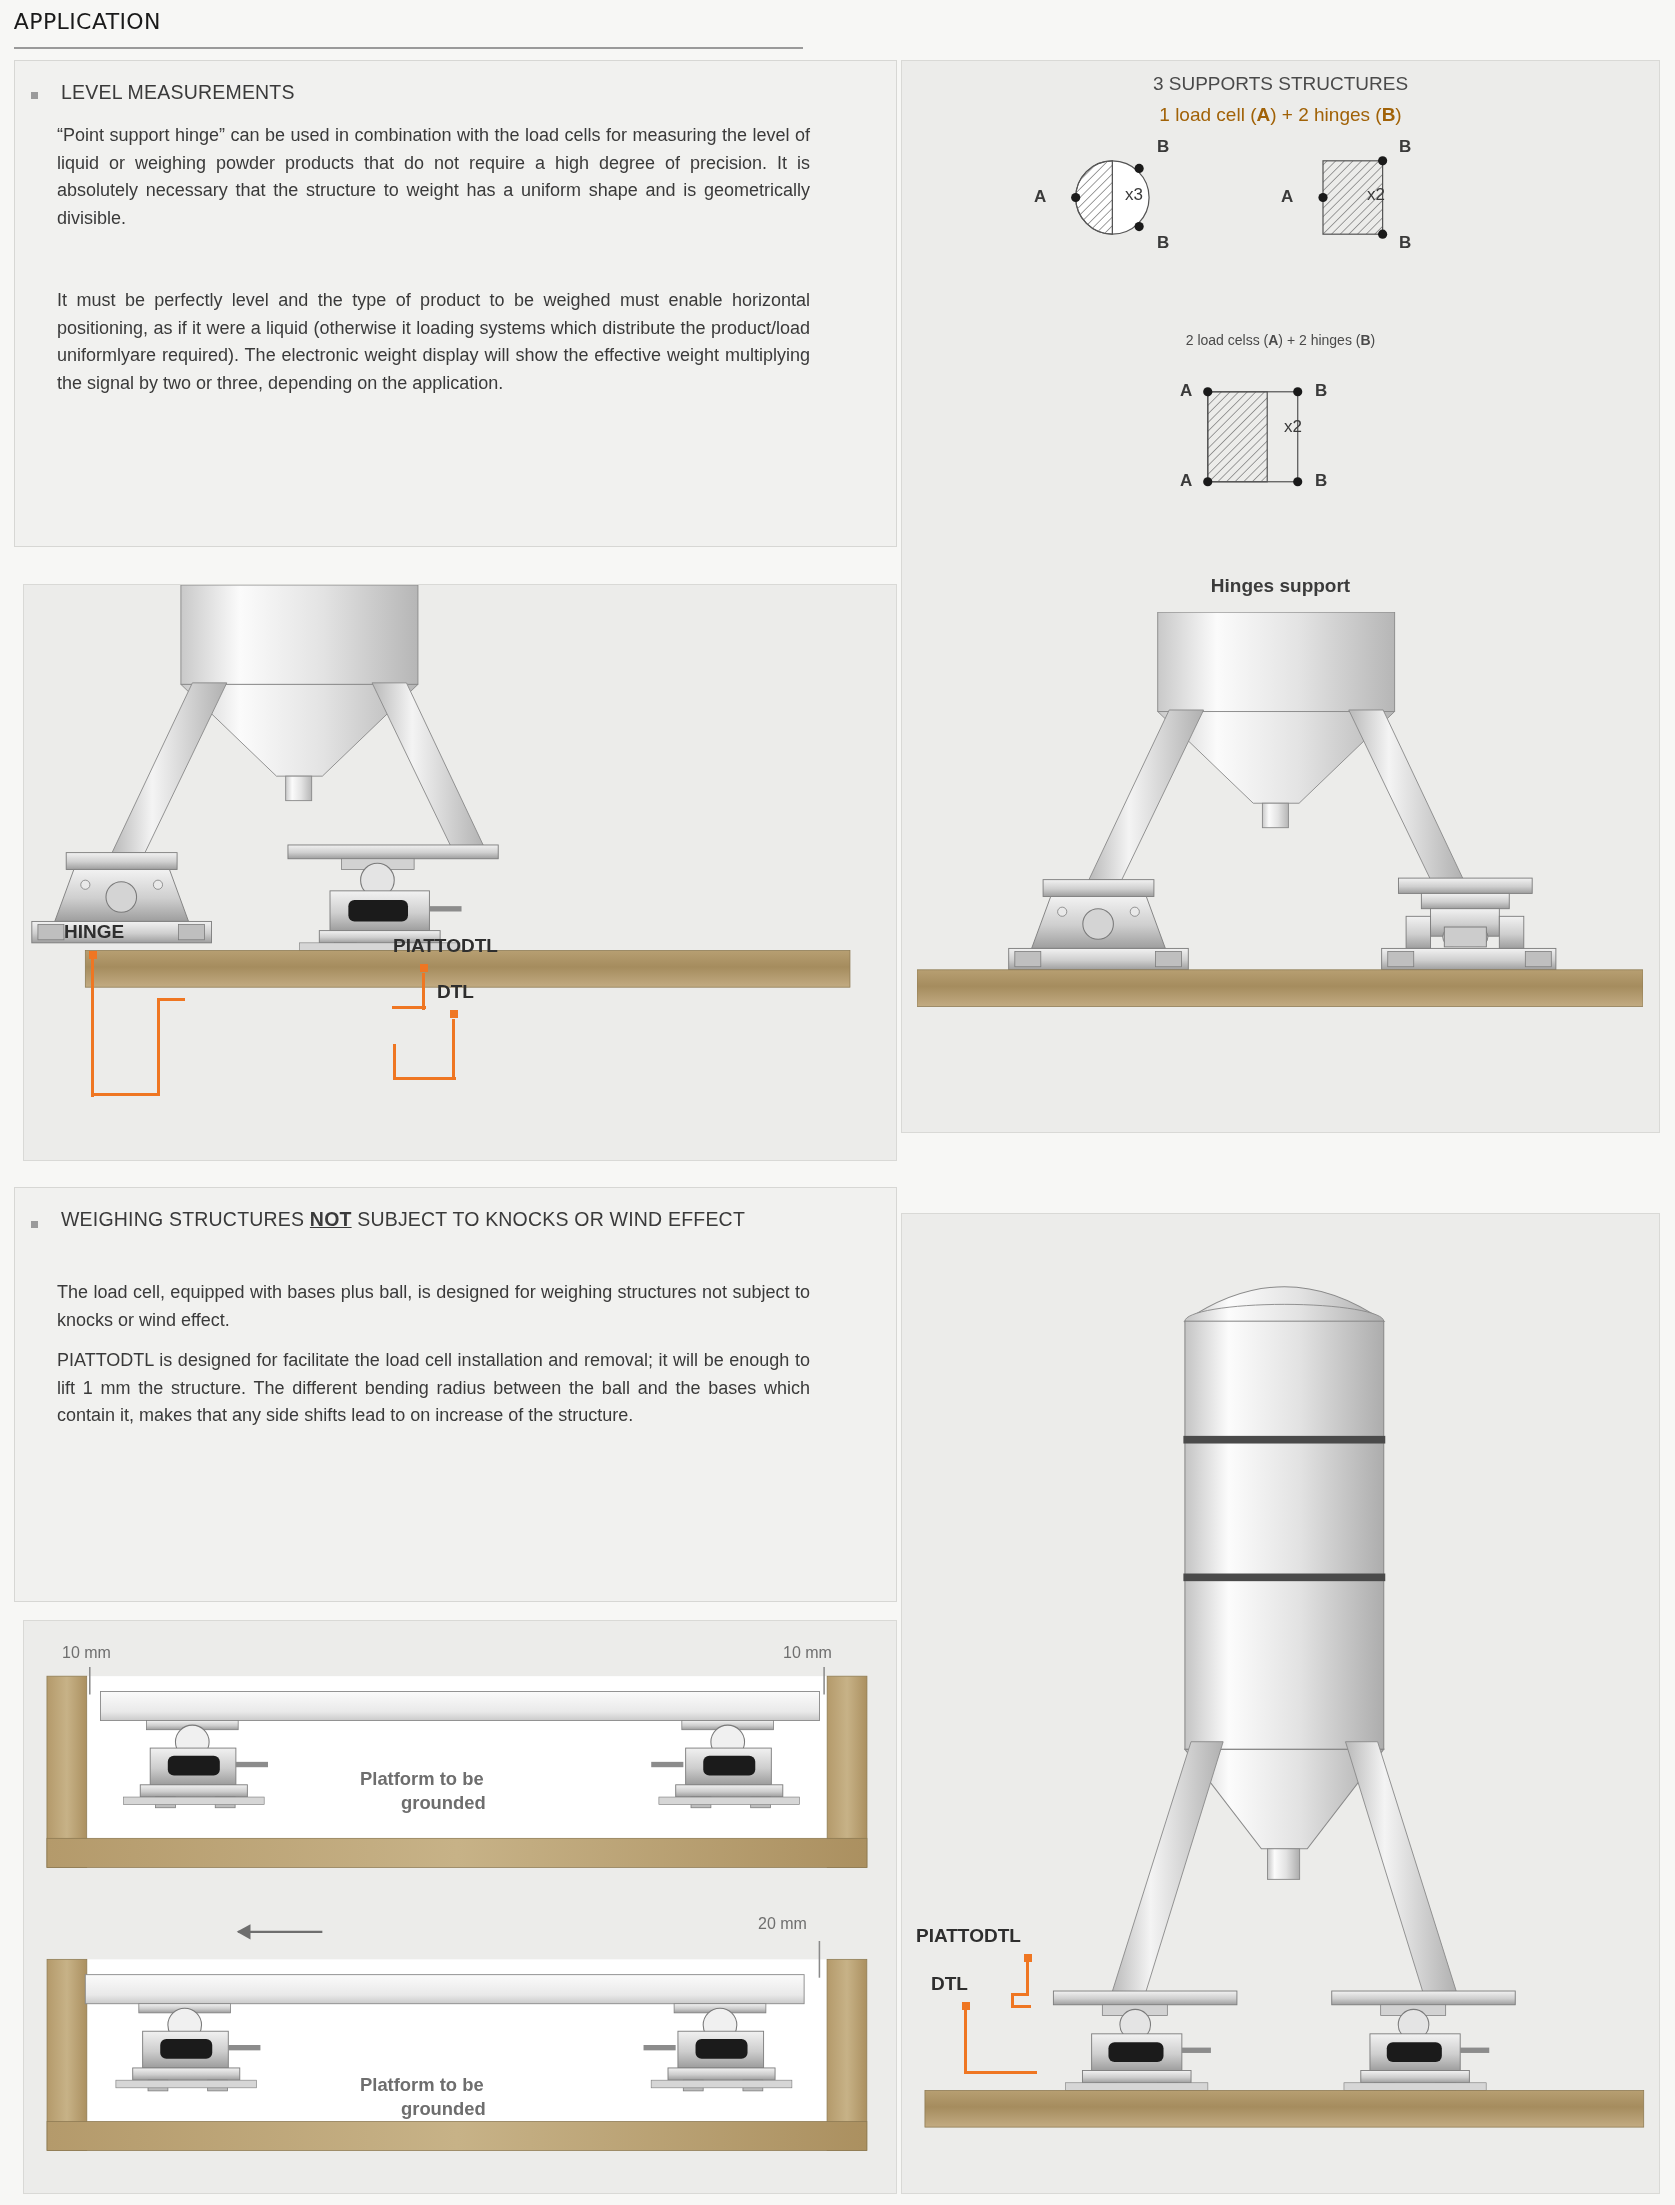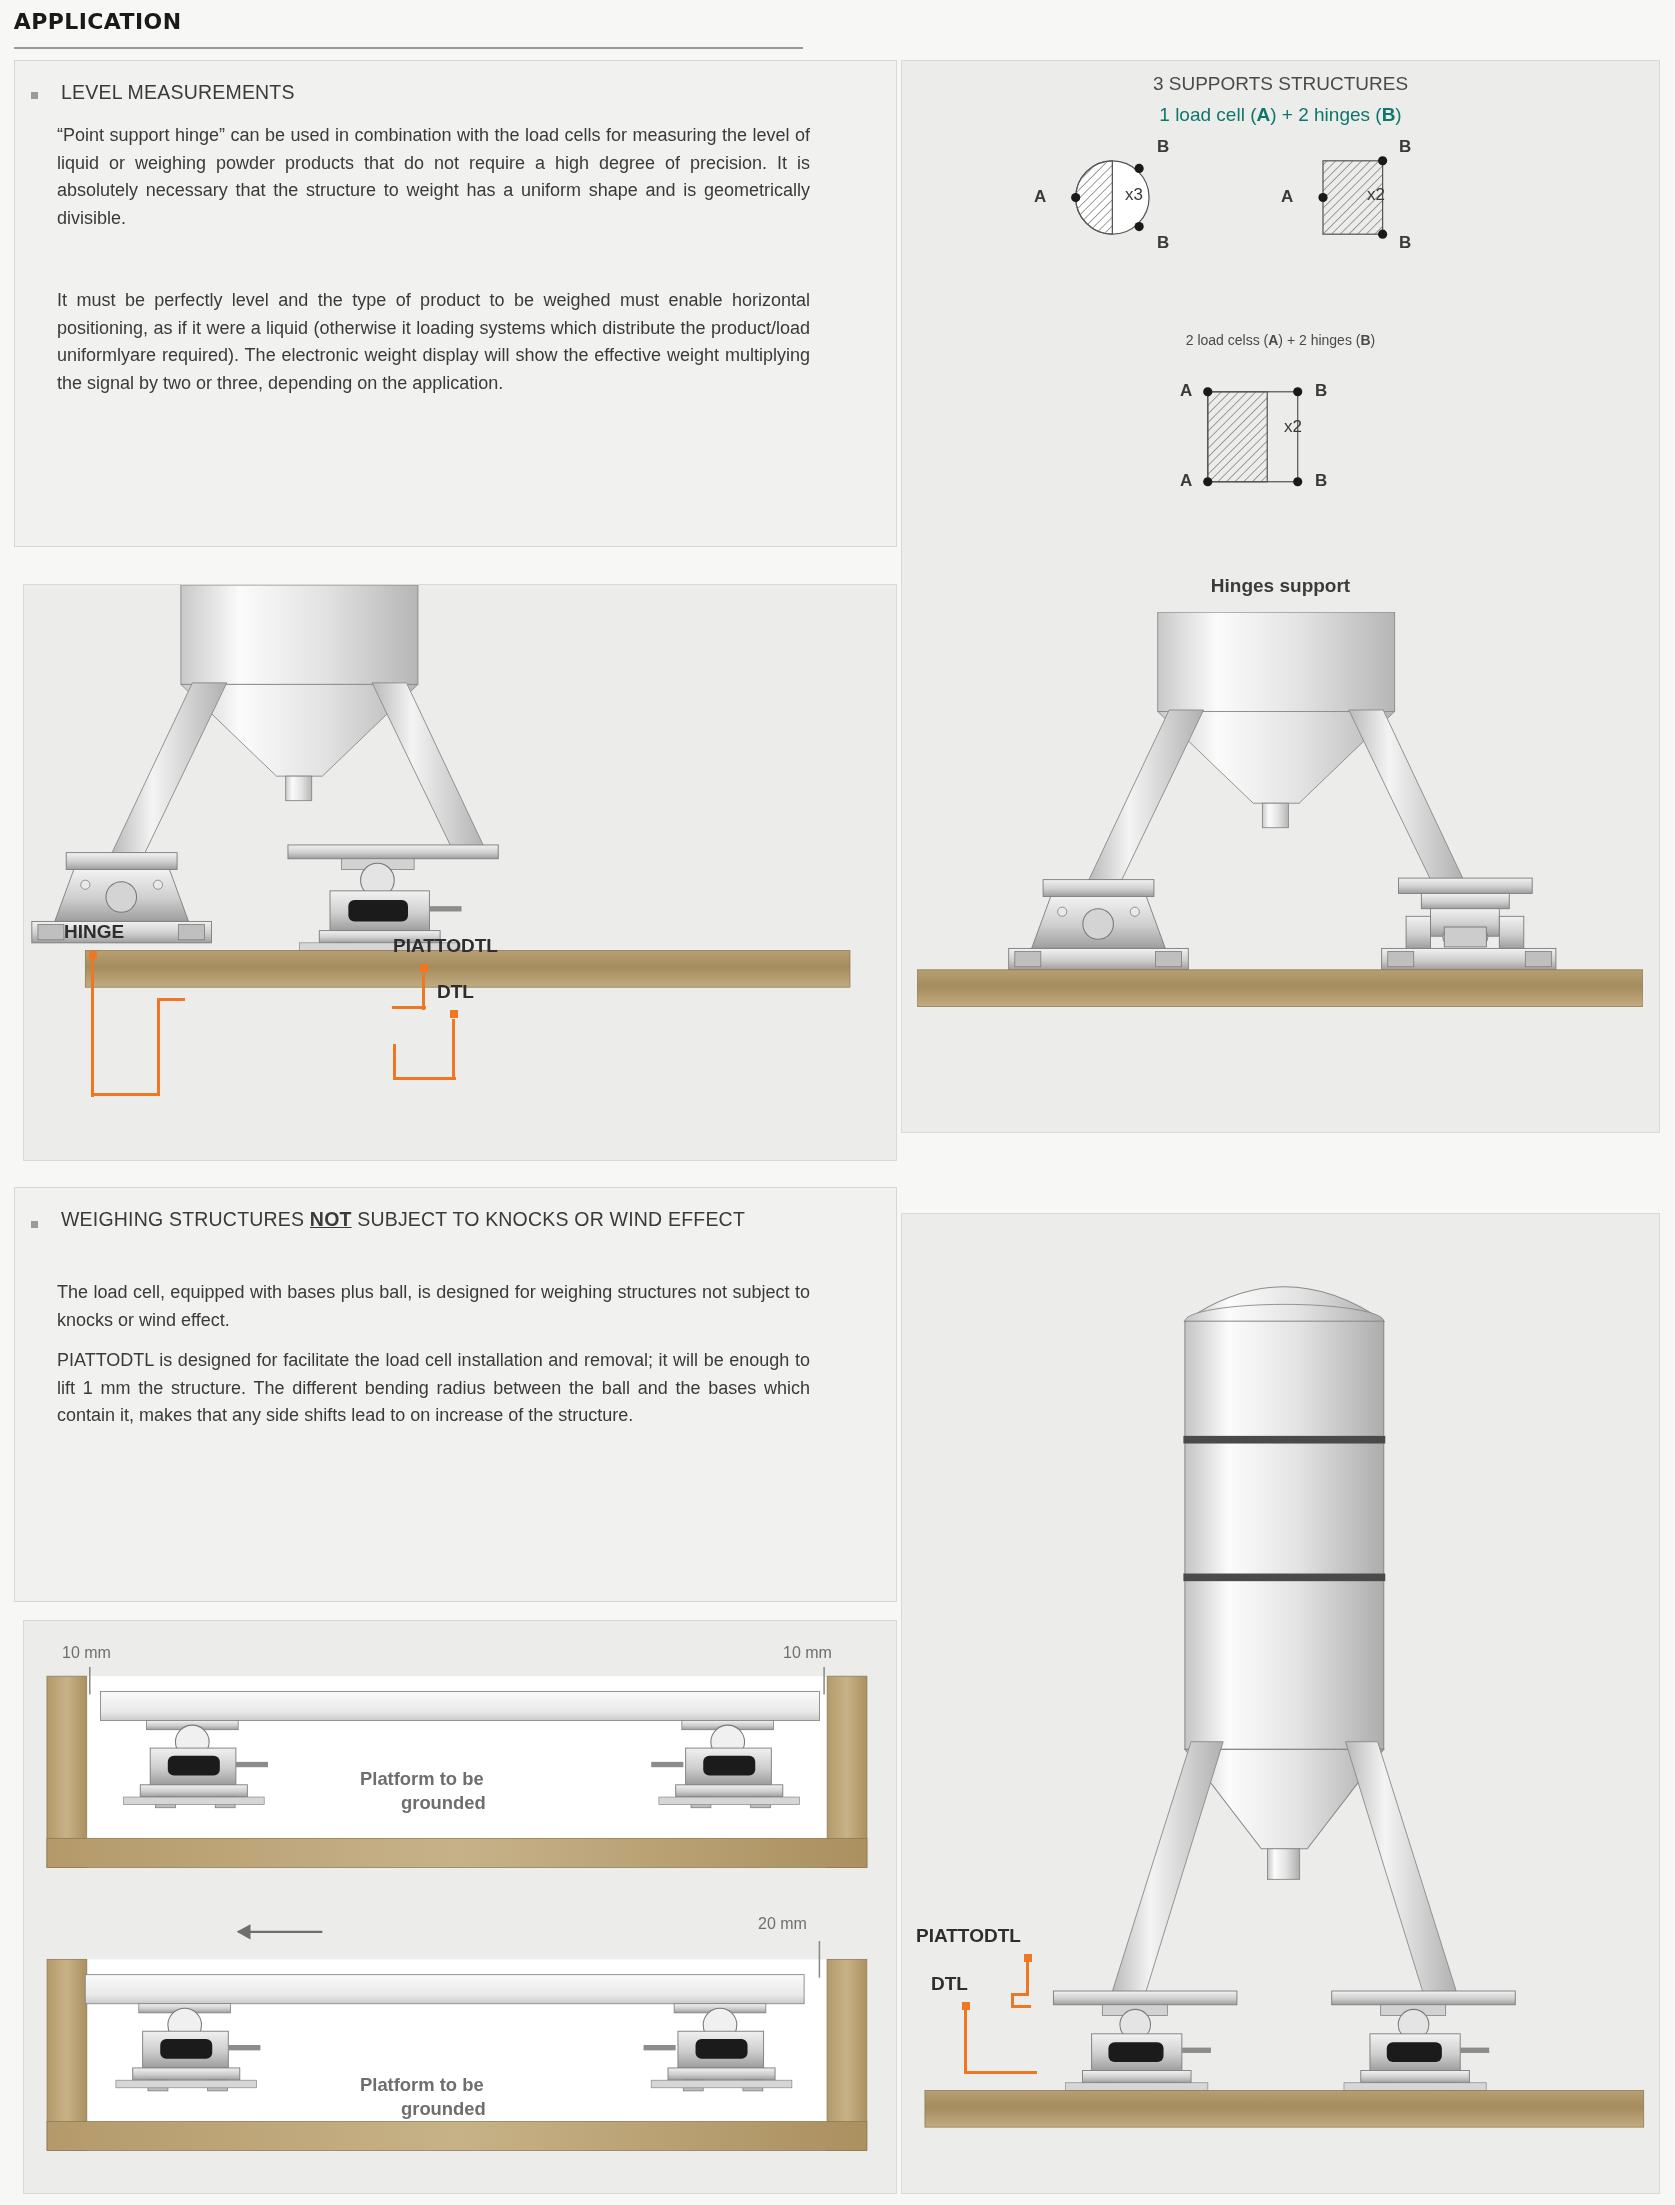--- a/index.html
+++ b/index.html
@@ -21,21 +21,21 @@
     height: 2205px;
     background: #f7f7f5;
   }
 
   
   .app-title {
     position: absolute;
     left: 13.8px;
     top: 9.2px;
     font-size: 22px;
-    font-weight: bold;
+    font-weight: normal;
     letter-spacing: 0.4px;
     color: #1a1a1a;
     font-family: "DejaVu Sans", sans-serif;
   }
   .title-rule {
     position: absolute;
     left: 13.8px;
     top: 47px;
     width: 789px;
     height: 1.5px;
@@ -137,21 +137,21 @@
   <div class="bullet-head" style="left:61px; top:81px;">LEVEL MEASUREMENTS</div>
 
   <div class="para" style="left:57px; top:122px; width:753px;">“Point support hinge” can be used in combination with the load cells for measuring the level of liquid or weighing powder products that do not require a high degree of precision. It is absolutely necessary that the structure to weight has a uniform shape and is geometrically divisible.</div>
 
   <div class="para" style="left:57px; top:287px; width:753px;">It must be perfectly level and the type of product to be weighed must enable horizontal positioning, as if it were a liquid (otherwise it loading systems which distribute the product/load uniformlyare required). The electronic weight display will show the effective weight multiplying the signal by two or three, depending on the application.</div>
 
   <div class="img-panel" style="left:901px; top:60px; width:757px; height:1071px;">
 
     <div class="panel-caption" style="top:12.2px; left:0;">3 SUPPORTS STRUCTURES</div>
 
-    <div style="position:absolute; top:43px; width:100%; text-align:center; font-size:19px; color:#0f766e;">
+    <div style="position:absolute; top:43px; width:100%; text-align:center; font-size:19px; color:#a16207;">
       <span>1 load cell (</span><span style="font-weight:bold;">A</span><span>) + 2 hinges (</span><span style="font-weight:bold;">B</span><span>)</span>
     </div>
 
     <svg style="position:absolute; left:153px; top:83px;" width="153" height="107" viewBox="0 0 200 140">
       <defs>
         <pattern id="hatchA" width="8" height="8" patternTransform="rotate(45)" patternUnits="userSpaceOnUse">
           <line x1="0" y1="0" x2="0" y2="8" stroke="#8d8d8d" stroke-width="2.2"></line>
         </pattern>
       </defs>
       <circle cx="75" cy="70" r="48" fill="#ffffff" stroke="#555" stroke-width="1.6"></circle>

